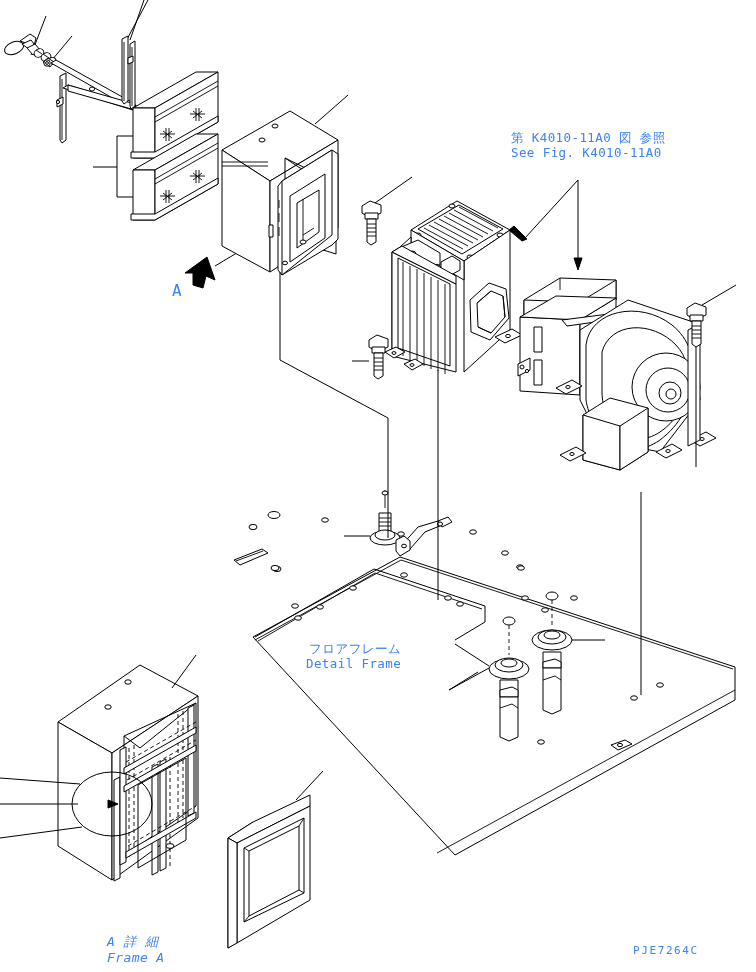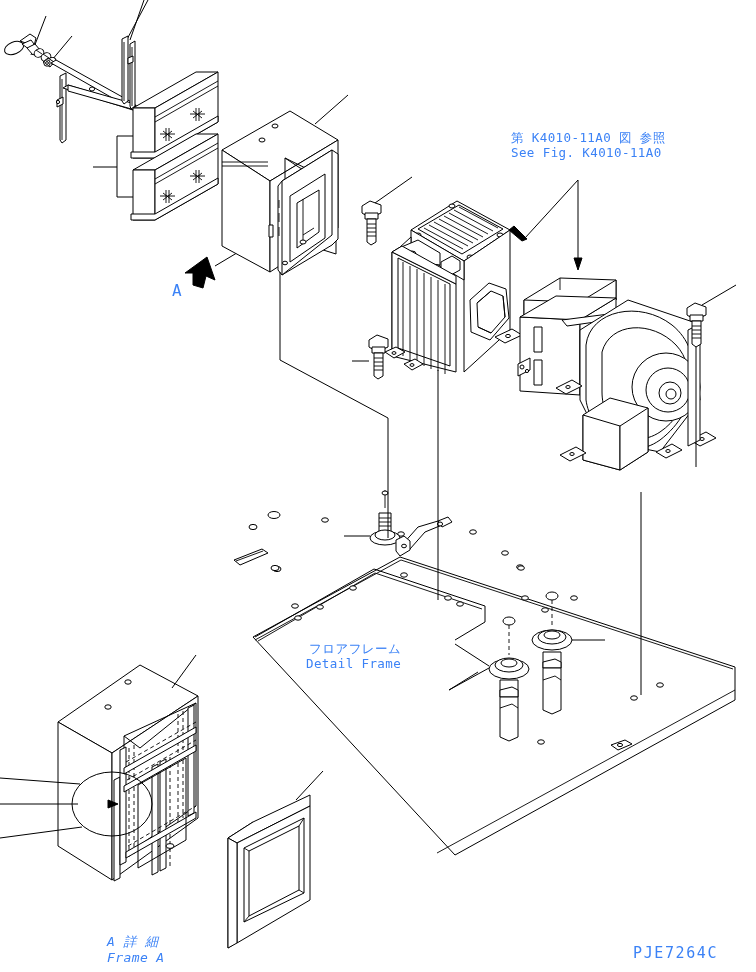--- a/index.html
+++ b/index.html
@@ -15,21 +15,21 @@
     position:absolute;
     font-family:"DejaVu Sans Mono","Liberation Mono",monospace;
     color:#3b82f6;
     white-space:pre;
     line-height:1.22;
     letter-spacing:0.4px;
   }
   #ref-note{left:511px;top:130px;font-size:12.5px;}
   #floor-label{left:306px;top:641px;font-size:12.5px;text-align:right;}
   #detail-label{left:107px;top:934px;font-size:13px;font-style:italic;}
-  #drawing-no{left:633px;top:944px;font-size:15px;letter-spacing:1.6px;}
+  #drawing-no{left:633px;top:944px;font-size:11px;letter-spacing:1.6px;}
   #section-letter{left:172px;top:281px;font-size:16px;}
 </style>
 </head>
 <body>
 
 <div id="sheet">
 
 <svg width="756" height="972" viewBox="0 0 756 972" shape-rendering="geometricPrecision">
   <defs>
     <style>

